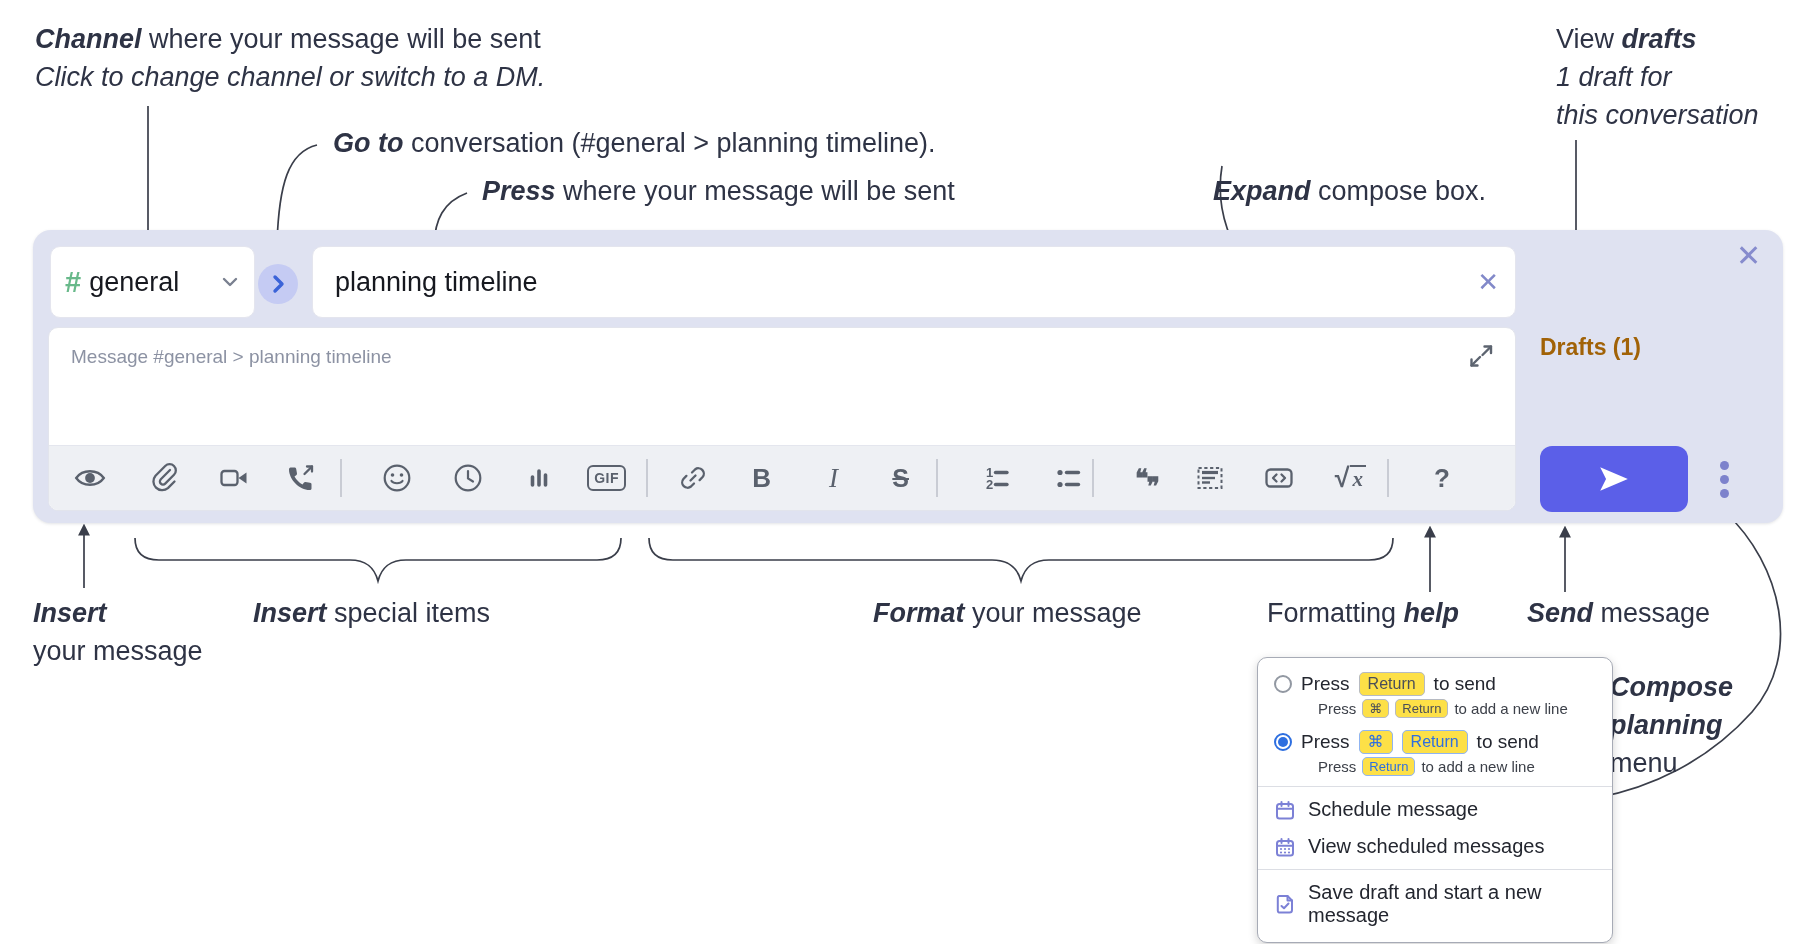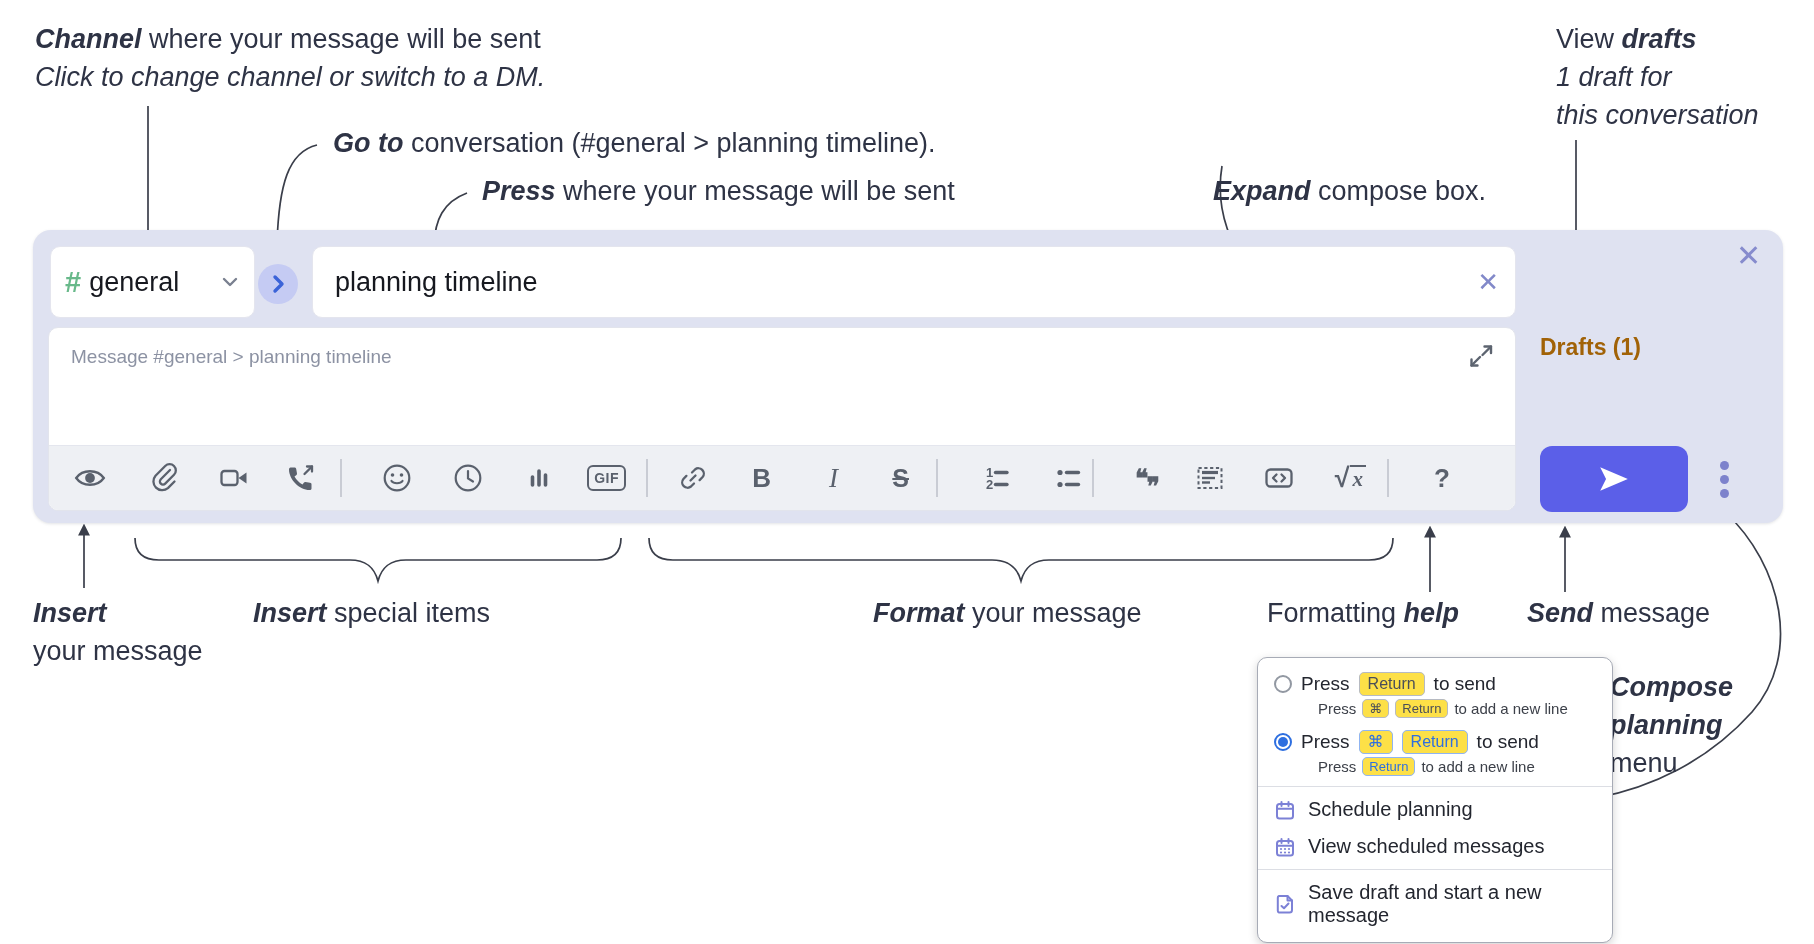--- a/index.html
+++ b/index.html
@@ -316,21 +316,21 @@
     </div>
   </div>
   <div class="pdiv"></div>
   <div class="pitem">
     <svg width="22" height="22" viewBox="0 0 22 22" fill="none" stroke="currentColor" stroke-width="2" stroke-linecap="round">
       <rect x="3" y="5" width="16" height="14.5" rx="2.5"></rect>
       <path d="M3 9.8 H19"></path>
         <path d="M7.5 3 V7"></path>
         <path d="M14.5 3 V7"></path>
     </svg>
-    <span>Schedule planning</span>
+    <span>Schedule message</span>
   </div>
   <div class="pitem">
     <svg width="22" height="22" viewBox="0 0 22 22" fill="none" stroke="currentColor" stroke-width="2" stroke-linecap="round">
       <rect x="3" y="5" width="16" height="14.5" rx="2.5"></rect>
       <path d="M3 9.8 H19"></path>
         <path d="M7.5 3 V7"></path>
         <path d="M14.5 3 V7"></path>
       <circle cx="7" cy="13" r="1.1" fill="currentColor" stroke="none"></circle>
       <circle cx="11" cy="13" r="1.1" fill="currentColor" stroke="none"></circle>
       <circle cx="15" cy="13" r="1.1" fill="currentColor" stroke="none"></circle>

